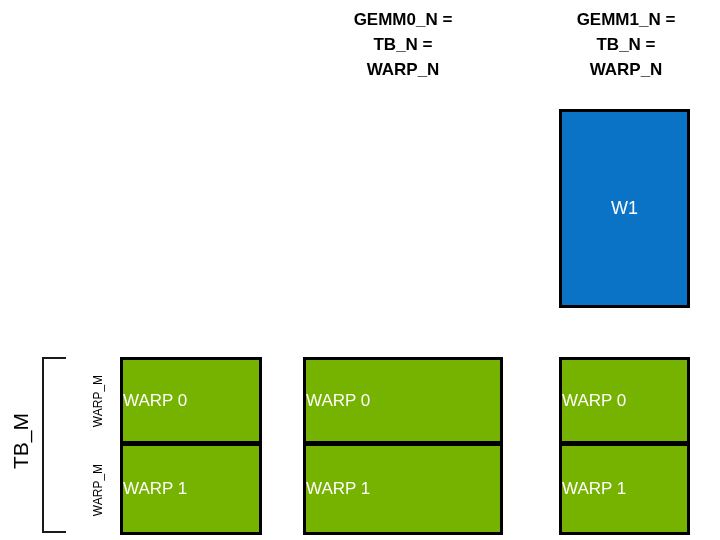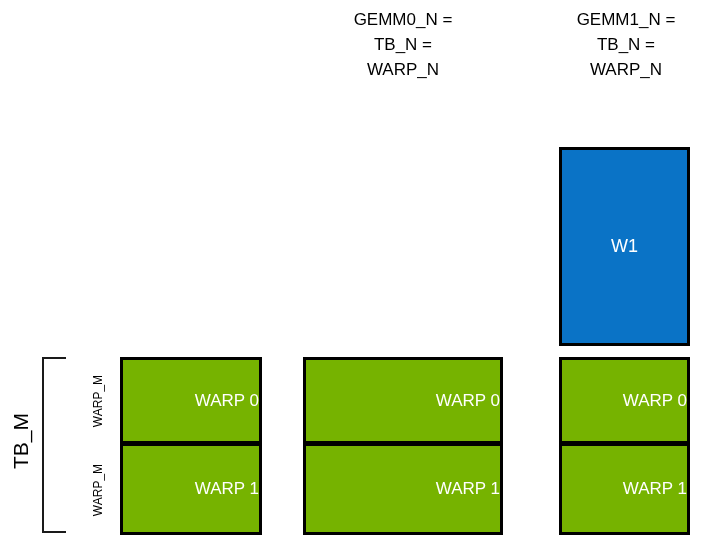--- a/index.html
+++ b/index.html
@@ -25,20 +25,21 @@
 
   
   .col-caption {
     position: absolute;
     text-align: center;
     font-size: 17px;
     line-height: 25px;
     color: #000000;
     white-space: pre-line;
     letter-spacing: 0px;
+    font-weight: bold;
   }
   #caption-gemm0 {
     left: 303px;
     top: 7px;
     width: 200px;
   }
   #caption-gemm1 {
     left: 546px;
     top: 7px;
     width: 160px;
@@ -48,21 +49,20 @@
   .blue-tile {
     position: absolute;
     background: #0a73c6;
     border: 3px solid #000000;
     box-sizing: border-box;
     color: #ffffff;
     font-size: 18px;
     display: flex;
     align-items: center;
     justify-content: center;
-    margin-top: 38px;
   }
   #tile-w0 {
     left: 303px;
     top: 171px;
     width: 200px;
     height: 127px;
   }
   #tile-w1 {
     left: 559px;
     top: 109px;
@@ -84,21 +84,21 @@
   #green-col-2 { left: 559px; width: 131px; }
 
   .green-cell {
     background: #76b300;
     border: 3px solid #000000;
     box-sizing: border-box;
     color: #ffffff;
     font-size: 17px;
     display: flex;
     align-items: center;
-    justify-content: flex-end;
+    justify-content: flex-start;
   }
   .green-cell.top {
     height: 87px;
   }
   .green-cell.bottom {
     height: 92px;
     border-top-width: 3px;
     margin-top: -1px;
   }
 

